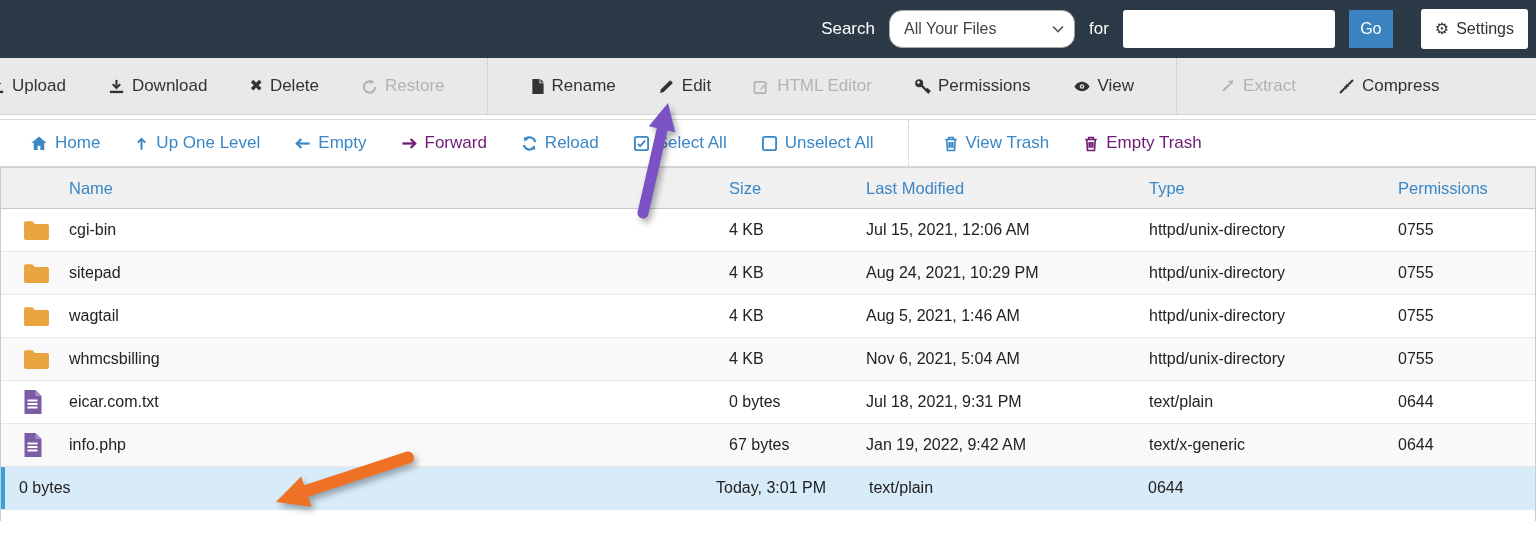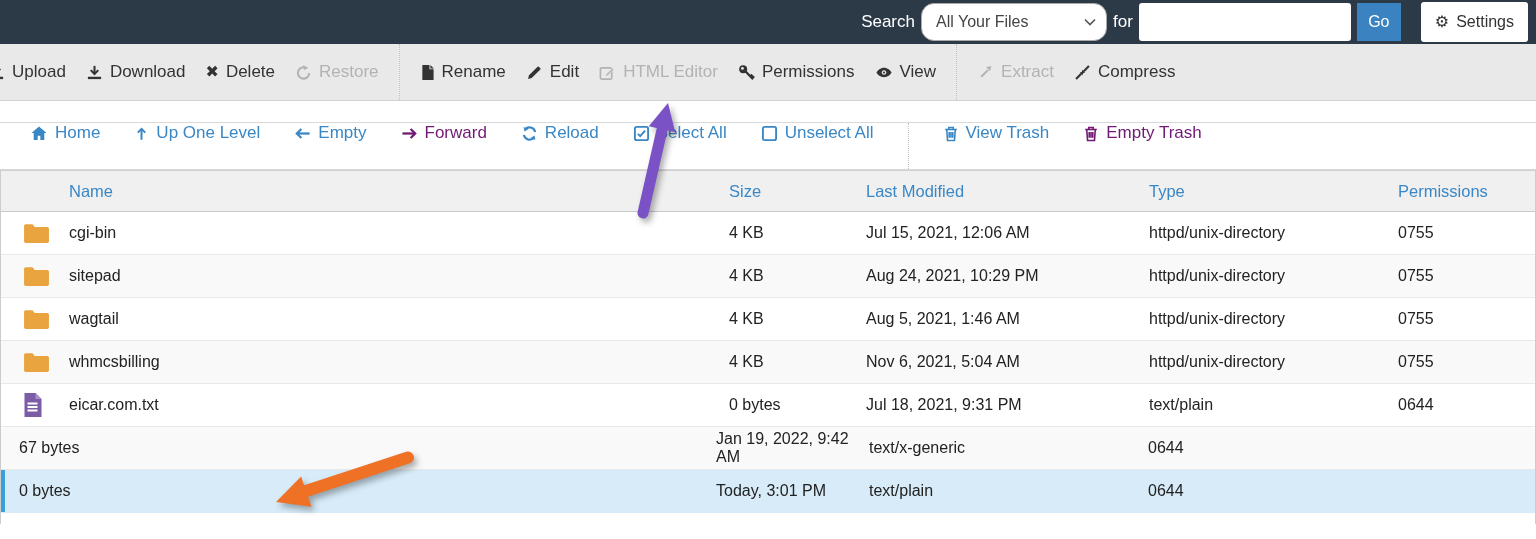--- a/index.html
+++ b/index.html
@@ -6,46 +6,46 @@
     --topbar-bg:#2c3a48; --accent-blue:#3a87c6; --toolbar-bg:#e9e9e9;
     --selected-bg:#d7ebf8; --selected-border:#3aa0d9; --folder-color:#e9a33f;
     --file-color:#7b5ca5; --file-fold:#a98fce; --arrow-purple:#7a52c5;
     --arrow-orange:#ee7125; --go-bg:#3a83c0; --disabled-gray:#b3b3b3; --text-dark:#333;
   }
   *{box-sizing:border-box;margin:0;padding:0}
   html,body{width:1536px;height:539px;overflow:hidden}
   body{font-family:"Liberation Sans","DejaVu Sans",sans-serif;background:#fff;position:relative}
 
   
-  .topbar{height:44px;background:var(--topbar-bg);display:flex;align-items:center;
-          justify-content:flex-end;gap:6px;padding-right:8px}
+  .topbar{height:58px;background:var(--topbar-bg);display:flex;align-items:center;
+          justify-content:flex-end;gap:14px;padding-right:8px}
   .tb-label{color:#fff;font-size:17px}
   .scope{width:186px;height:38px;background:#fff;border:1px solid #aaa;border-radius:13px;
          display:flex;align-items:center;justify-content:space-between;padding:0 10px 0 14px;
          font-size:16px;color:#444;cursor:pointer}
   .searchbox{width:212px;height:38px;border:none;border-radius:3px;padding:0 10px;font-size:16px}
   .go{width:44px;height:38px;background:var(--go-bg);color:#fff;border:none;border-radius:0;
       font-size:16px;cursor:pointer}
   .settings{height:40px;margin-left:14px;background:#fff;color:var(--text-dark);border:none;
             border-radius:3px;font-size:16px;padding:0 14px;display:flex;align-items:center;gap:7px;cursor:pointer}
   .gear{font-size:16px;line-height:1}
 
   
   .toolbar{height:57px;background:var(--toolbar-bg);border-bottom:1px solid #d2d2d2;
-           display:flex;align-items:center;gap:20px;font-size:17px;color:var(--text-dark)}
+           display:flex;align-items:center;gap:42px;font-size:17px;color:var(--text-dark)}
   .titem{display:flex;align-items:center;gap:7px;white-space:nowrap;cursor:pointer;color:var(--text-dark)}
   .titem svg{flex:none}
   .titem.disabled{color:var(--disabled-gray);cursor:default}
   .titem.first svg{margin-left:-12px}
   .sep{align-self:stretch;border-left:1px dotted #c2c2c2}
   .x-icon{font-size:16px;line-height:1}
 
   
-  .navbar{height:48px;margin-top:21px;background:#fff;border-top:1px solid #d9d9d9;
-          border-bottom:1px solid #d9d9d9;display:flex;align-items:flex-start;gap:34px;
+  .navbar{height:48px;margin-top:4px;background:#fff;border-top:1px solid #d9d9d9;
+          border-bottom:1px solid #d9d9d9;display:flex;align-items:center;gap:34px;
           padding-left:30px;font-size:17px}
   .nitem{display:flex;align-items:center;gap:7px;color:var(--accent-blue);white-space:nowrap;cursor:pointer}
   .nitem.disabled{color:#701a75;cursor:default}
 
   
   .table{border-left:1px solid #ccc;border-right:1px solid #ccc;
          height:calc(539px - 185px)}
   .thead,.frow{display:grid;grid-template-columns:710px 150px 280px 250px 1fr;align-items:center}
   .thead{height:42px;background:#f0f0f0;border-top:1px solid #d0d0d0;border-bottom:1px solid #c9c9c9;
          color:var(--accent-blue);font-size:16.5px}
@@ -346,20 +346,35 @@
               </svg></span>
       </span>
       <span>eicar.com.txt</span>
     </div>
     <div class="c-size">0 bytes</div>
     <div class="c-mod">Jul 18, 2021, 9:31 PM</div>
     <div class="c-type">text/plain</div>
     <div class="c-perm">0644</div>
   </div>
       <div class="frow alt">
+    <div class="c-name">
+      <span class="row-icon">
+        
+        <span style="line-height:0"><svg width="20" height="26" viewBox="0 0 20 26">
+                <path d="M1.5 1h11l6 6v18h-17z" fill="var(--file-color)"></path>
+                <path d="M12.5 1l6 6h-6z" fill="var(--file-fold)"></path>
+                <g fill="#fff">
+                  <rect x="4.5" y="10.5" width="10" height="2"></rect>
+                  <rect x="4.5" y="14" width="10" height="2"></rect>
+                  <rect x="4.5" y="17.5" width="10" height="2"></rect>
+                </g>
+              </svg></span>
+      </span>
+      <span>info.php</span>
+    </div>
     <div class="c-size">67 bytes</div>
     <div class="c-mod">Jan 19, 2022, 9:42 AM</div>
     <div class="c-type">text/x-generic</div>
     <div class="c-perm">0644</div>
   </div>
       <div class="frow selected">
     <div class="c-size">0 bytes</div>
     <div class="c-mod">Today, 3:01 PM</div>
     <div class="c-type">text/plain</div>
     <div class="c-perm">0644</div>

